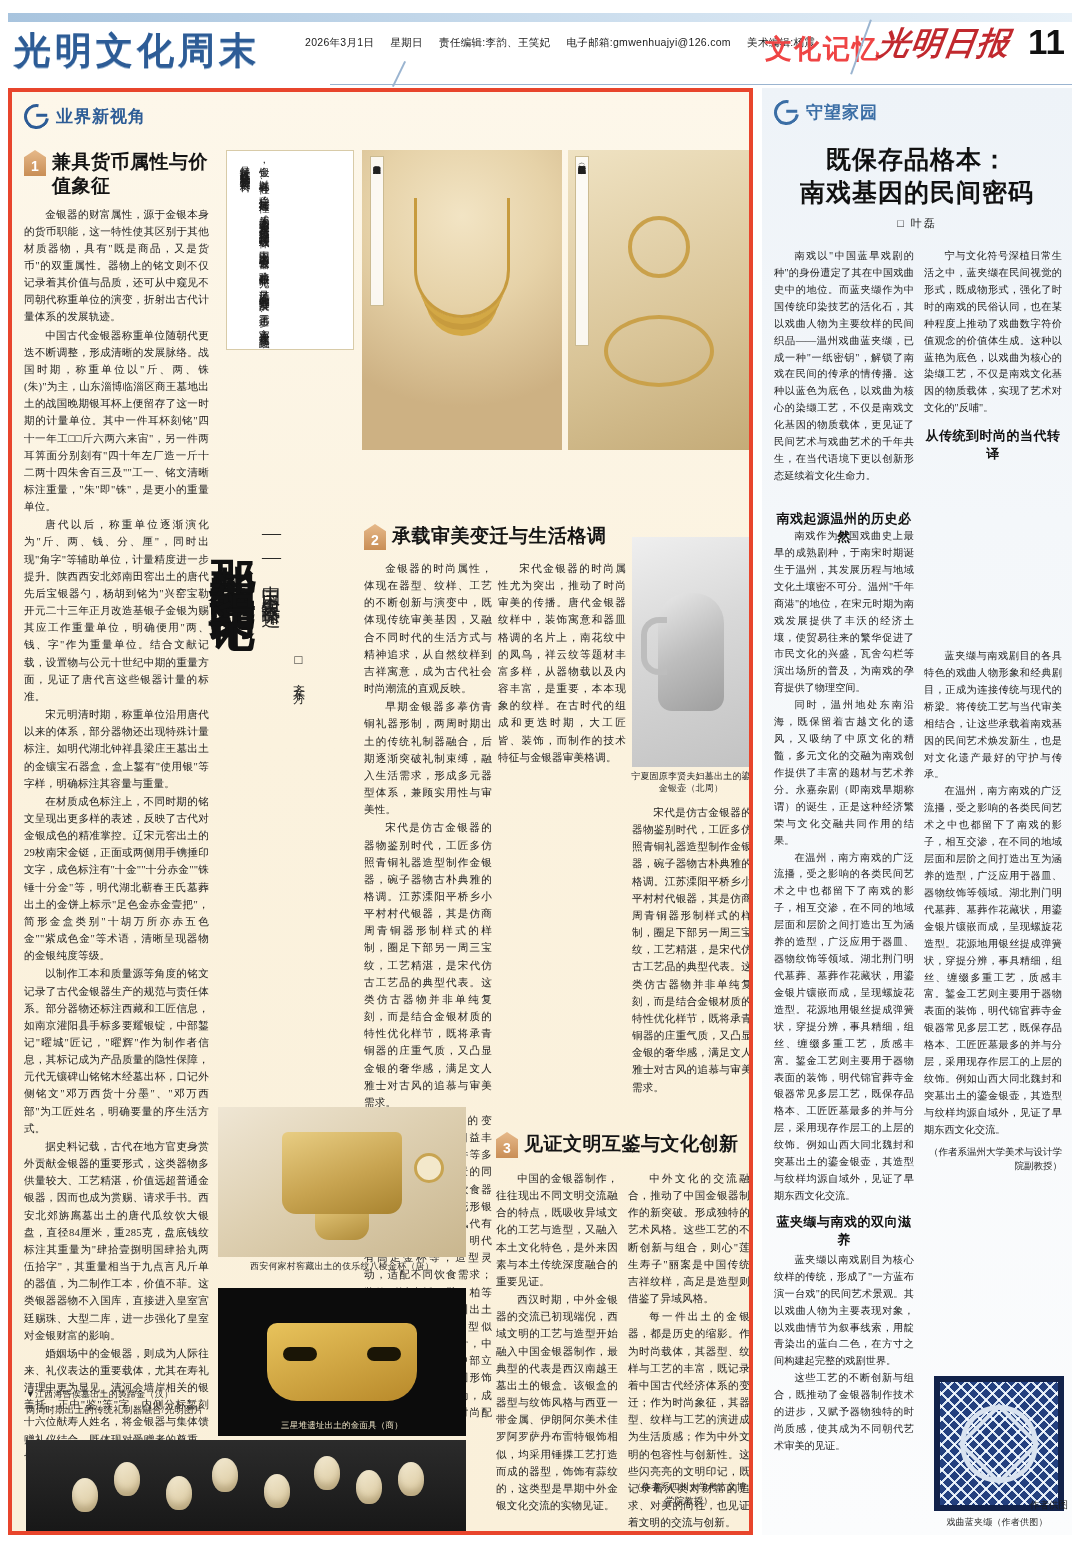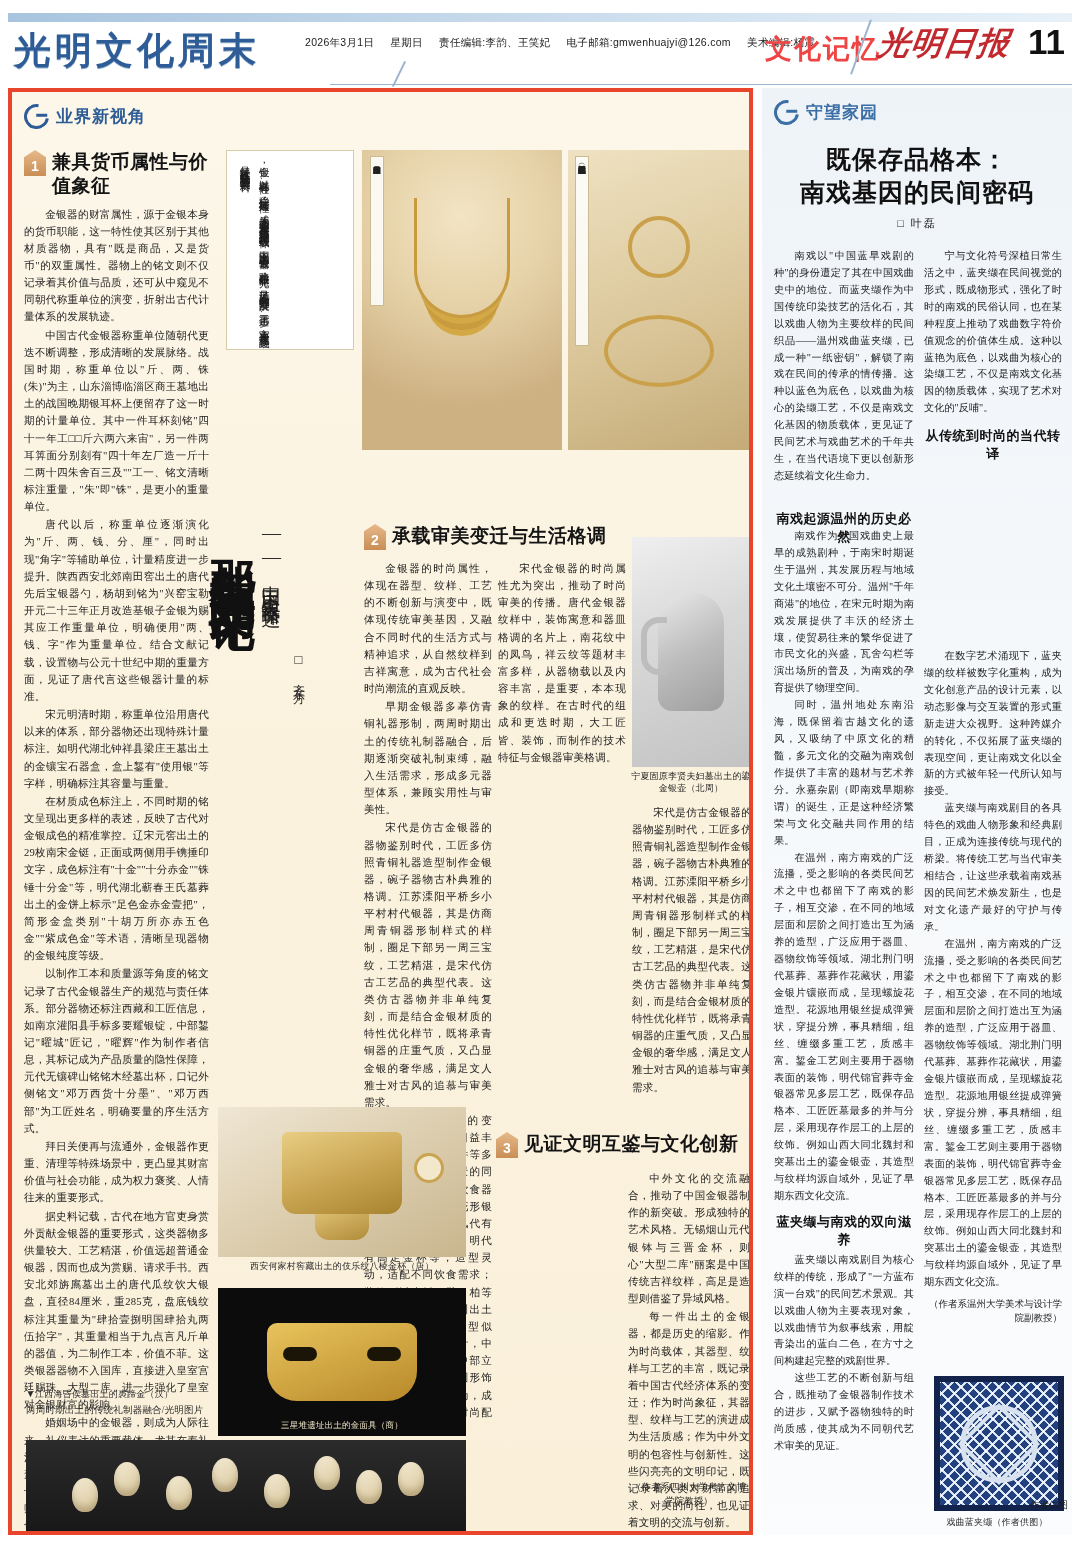--- a/index.html
+++ b/index.html
@@ -266,21 +266,20 @@
         <span class="num">1</span>
         <span class="ntxt">兼具货币属性与价值象征</span>
       </div>
       <div class="btext" style="margin-top:8px;">
         <p>金银器的财富属性，源于金银本身的货币职能，这一特性使其区别于其他材质器物，具有"既是商品，又是货币"的双重属性。器物上的铭文则不仅记录着其价值与品质，还可从中窥见不同朝代称重单位的演变，折射出古代计量体系的发展轨迹。</p>
         <p>中国古代金银器称重单位随朝代更迭不断调整，形成清晰的发展脉络。战国时期，称重单位以"斤、两、铢(朱)"为主，山东淄博临淄区商王墓地出土的战国晚期银耳杯上便留存了这一时期的计量单位。其中一件耳杯刻铭"四十一年工□□斤六两六来宙"，另一件两耳箅面分别刻有"四十年左厂造一斤十二两十四朱舍百三及""工一、铭文清晰标注重量，"朱"即"铢"，是更小的重量单位。</p>
         <p>唐代以后，称重单位逐渐演化为"斤、两、钱、分、厘"，同时出现"角字"等辅助单位，计量精度进一步提升。陕西西安北郊南田窖出土的唐代先后宝银器勺，杨胡到铭为"兴窑宝勒开元二十三年正月改造基银子金银为赐其应工作重量单位，明确便用"两、钱、字"作为重量单位。结合文献记载，设置物与公元十世纪中期的重量方面，见证了唐代言这些银器计量的标准。</p>
         <p>宋元明清时期，称重单位沿用唐代以来的体系，部分器物还出现特殊计量标注。如明代湖北钟祥县梁庄王墓出土的金镶宝石器盒，盒上錾有"使用银"等字样，明确标注其容量与重量。</p>
         <p>在材质成色标注上，不同时期的铭文呈现出更多样的表述，反映了古代对金银成色的精准掌控。辽宋元窖出土的29枚南宋金铤，正面或两侧用手镌捶印文字，成色标注有"十金""十分赤金""铢锤十分金"等，明代湖北蕲春王氏墓葬出土的金饼上标示"足色金赤金壹把"，简形金盒类别"十胡万所亦赤五色金""紫成色金"等术语，清晰呈现器物的金银纯度等级。</p>
         <p>以制作工本和质量源等角度的铭文记录了古代金银器生产的规范与责任体系。部分器物还标注西藏和工匠信息，如南京灌阳县手标多要耀银锭，中部錾记"曜城"匠记，"曜辉"作为制作者信息，其标记成为产品质量的隐性保障，元代无镶碑山铭铭木经墓出杯，口记外侧铭文"邓万西货十分墨"、"邓万西部"为工匠姓名，明确要量的序生活方式。</p>
-        <p>拜日关便再与流通外，金银器作更重、清理等特殊场景中，更凸显其财富价值与社会功能，成为权力褒奖、人情往来的重要形式。</p>
         <p>据史料记载，古代在地方官吏身赏外贡献金银器的重要形式，这类器物多供量较大、工艺精湛，价值远超普通金银器，因而也成为赏赐、请求手书。西安北郊旃鳸墓出土的唐代瓜纹饮大银盘，直径84厘米，重285克，盘底钱纹标注其重量为"肆拾壹捌明国肆拾丸两伍拾字"，其重量相当于九点言凡斤单的器值，为二制作工本，价值不菲。这类银器器物不入国库，直接进入皇室宫廷赐珠、大型二库，进一步强化了皇室对金银财富的影响。</p>
         <p>婚姻场中的金银器，则成为人际往来、礼仪表达的重要载体，尤其在寿礼清理中更为显见。清河会墙岸相关的银盖托，正中"鉴"等"字，内侧分标錾刻十六位献寿人姓名，将金银器与集体馈赠礼仪结合，既体现对受赠者的尊重，也彰显馈赠者的财富实力与人情关系。</p>
       </div>
     </div>
 
     <div class="caption caption-l" style="position:absolute;left:14px;top:1296px;width:190px;">▼江西海昏侯墓出土的褭蹄金（汉）</div>
     <div class="caption caption-l" style="position:absolute;left:14px;top:1312px;width:195px;font-size:9.5px;">两周时期出土的传统礼制器融合/光明图片</div>
 
     <div style="position:absolute;left:214px;top:58px;width:128px;height:200px;background:#ffffff;border:1px solid #d8cba8;padding:7px 8px;">
       <div style="writing-mode:vertical-rl;text-orientation:upright;font-size:10.5px;line-height:1.85;letter-spacing:1px;color:#1c1c1c;height:184px;">金银，以其稀有性、稳定性与延展性，成为人类文明史上兼具实用价值与精神意义的特殊载体。中国出土的各类金银器，跨越数千年时光，见证了不同时代的经济发展、工艺进步、审美变迁与文化交融，是解读古代社会风貌的重要实物资料。</div>
@@ -345,23 +344,29 @@
       </div>
     </div>
 
     <div style="position:absolute;left:484px;top:1040px;width:256px;">
       <div class="numhead">
         <span class="num">3</span>
         <span class="ntxt">见证文明互鉴与文化创新</span>
       </div>
     </div>
 
+    <div style="position:absolute;left:484px;top:1078px;width:122px;">
+      <div class="btext">
+        <p>中国的金银器制作，往往现出不同文明交流融合的特点，既吸收异域文化的工艺与造型，又融入本土文化特色，是外来因素与本土传统深度融合的重要见证。</p>
+        <p>西汉时期，中外金银器的交流已初现端倪，西域文明的工艺与造型开始融入中国金银器制作，最典型的代表是西汉南越王墓出土的银盒。该银盒的器型与纹饰风格与西亚一带金属、伊朗阿尔美术佳罗阿罗萨丹布雷特银饰相似，均采用锤揲工艺打造而成的器型，饰饰有蒜纹的，这类型是早期中外金银文化交流的实物见证。</p>
+      </div>
+    </div>
     <div style="position:absolute;left:616px;top:1078px;width:122px;">
       <div class="btext">
-        <p>中外文化的交流融合，推动了中国金银器制作的新突破。形成独特的艺术风格。无锡烟山元代银钵与三晋金杯，则心"大型二库"丽案是中国传统吉祥纹样，高足是造型则借鉴了异域风格。</p>
+        <p>中外文化的交流融合，推动了中国金银器制作的新突破。形成独特的艺术风格。这些工艺的不断创新与组合，则心"莲生寿子"丽案是中国传统吉祥纹样，高足是造型则借鉴了异域风格。</p>
         <p>每一件出土的金银器，都是历史的缩影。作为时尚载体，其器型、纹样与工艺的丰富，既记录着中国古代经济体系的变迁；作为时尚象征，其器型、纹样与工艺的演进成为生活质感；作为中外文明的包容性与创新性。这些闪亮亮的文明印记，既记录着人类对财富的追求、对美的向往，也见证着文明的交流与创新。</p>
       </div>
     </div>
     <div class="credit" style="position:absolute;left:616px;top:1388px;width:122px;text-align:center;">（作者系四川大学考古文博学院教授）</div>
 
     <div class="photo ph-goldcup" style="left:206px;top:1015px;width:248px;height:150px;">
       <div style="position:absolute;left:50%;top:44%;transform:translate(-50%,-50%);width:120px;height:82px;background:linear-gradient(160deg,#e8cd83,#c8a451 55%,#a8832f);border-radius:6px 6px 14px 14px;"></div>
       <div style="position:absolute;left:50%;top:80%;transform:translate(-50%,-50%);width:54px;height:26px;background:linear-gradient(160deg,#dcbe70,#b08c3a);border-radius:0 0 14px 14px;"></div>
       <div style="position:absolute;right:22px;top:46px;width:30px;height:30px;border-radius:50%;background:#f3e8cb;border:3px solid #c8a451;"></div>
     </div>
@@ -423,21 +428,20 @@
       </div>
       <div class="rsubhead" style="margin-top:8px;">蓝夹缬与南戏的双向滋养</div>
       <div class="rtext">
         <p>蓝夹缬以南戏剧目为核心纹样的传统，形成了"一方蓝布演一台戏"的民间艺术景观。其以戏曲人物为主要表现对象，以戏曲情节为叙事线索，用靛青染出的蓝白二色，在方寸之间构建起完整的戏剧世界。</p>
         <p>这些工艺的不断创新与组合，既推动了金银器制作技术的进步，又赋予器物独特的时尚质感，使其成为不同朝代艺术审美的见证。</p>
       </div>
     </div>
 
     <div style="position:absolute;left:162px;top:560px;width:138px;">
       <div class="rtext">
-        <p>在数字艺术涌现下，蓝夹缬的纹样被数字化重构，成为文化创意产品的设计元素，以动态影像与交互装置的形式重新走进大众视野。这种跨媒介的转化，不仅拓展了蓝夹缬的表现空间，更让南戏文化以全新的方式被年轻一代所认知与接受。</p>
         <p>蓝夹缬与南戏剧目的各具特色的戏曲人物形象和经典剧目，正成为连接传统与现代的桥梁。将传统工艺与当代审美相结合，让这些承载着南戏基因的民间艺术焕发新生，也是对文化遗产最好的守护与传承。</p>
         <p>在温州，南方南戏的广泛流播，受之影响的各类民间艺术之中也都留下了南戏的影子，相互交渗，在不同的地域层面和层阶之间打造出互为涵养的造型，广泛应用于器皿、器物纹饰等领域。湖北荆门明代墓葬、墓葬作花藏状，用鎏金银片镶嵌而成，呈现螺旋花造型。花源地用银丝提成弹簧状，穿提分辨，事具精细，组丝、缠缀多重工艺，质感丰富。錾金工艺则主要用于器物表面的装饰，明代锦官葬寺金银器常见多层工艺，既保存品格本、工匠匠墓最多的并与分层，采用现存作层工的上层的纹饰。例如山西大同北魏封和突墓出土的鎏金银壶，其造型与纹样均源自域外，见证了早期东西文化交流。</p>
       </div>
       <div class="credit" style="margin-top:6px;">（作者系温州大学美术与设计学院副教授）</div>
     </div>
 
     <div class="blueprint" style="left:172px;top:1288px;">
       <div class="inner"></div>
       <div class="bp-ring"></div>
       <div class="bp-ring2"></div>

